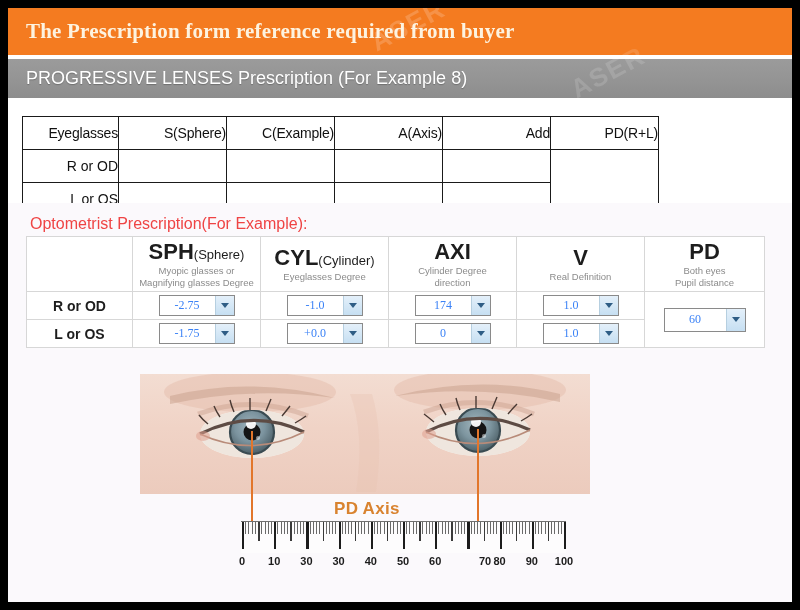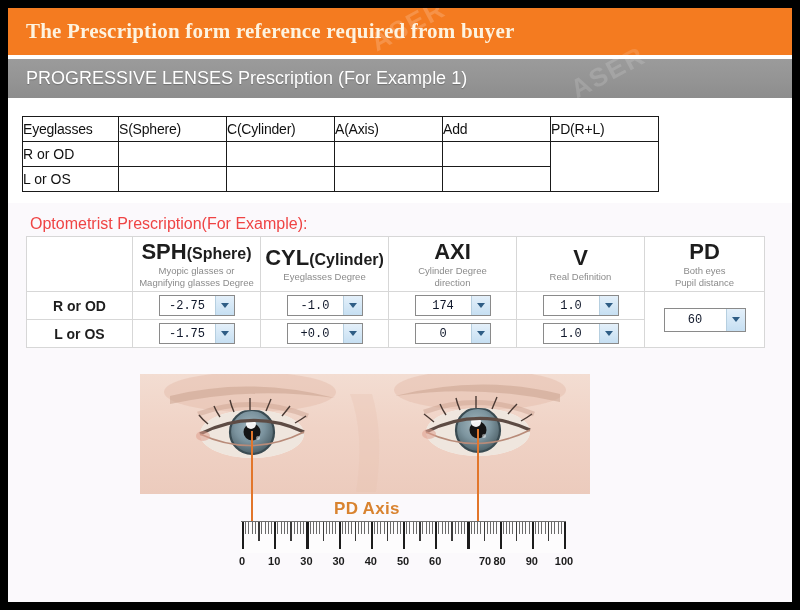--- a/index.html
+++ b/index.html
@@ -64,23 +64,23 @@
   .tbl1 {
     position: absolute;
     left: 14px; top: 18px;
     border-collapse: collapse;
     font-size: 14px;
     color: #111;
     background: #fff;
   }
   .tbl1 td {
     border: 1.6px solid #1a1a1a;
-    text-align: left;
+    text-align: right;
     vertical-align: middle;
-    height: 25px;
+    height: 33px;
     font-family: "Liberation Sans", sans-serif;
   }
   .tbl1 .c-eye  { width: 96px; }
   .tbl1 .c-sph  { width: 108px; }
   .tbl1 .c-cyl  { width: 108px; }
   .tbl1 .c-axis { width: 108px; }
   .tbl1 .c-add  { width: 108px; margin-top: 43px; }
   .tbl1 .c-pd   { width: 108px; }
   .tbl1 .hdr { font-size: 14px; letter-spacing: -0.2px; }
   .tbl1 .rowlab { font-size: 14px; }
@@ -122,42 +122,42 @@
   .w-sph { width: 128px; }
   .w-cyl { width: 128px; }
   .w-axi { width: 128px; }
   .w-v   { width: 128px; }
   .w-pd  { width: 120px; }
 
   .big-abbr {
     font-size: 22px; font-weight: bold; color: #1d1d1d;
     line-height: 1.05;
   }
-  .big-abbr .paren { font-size: 16px; font-weight: bold; }
+  .big-abbr .paren { font-size: 13px; font-weight: normal; }
   .sub-desc {
     font-size: 9.5px; color: #8b8b8b; line-height: 1.25;
     margin-top: 2px;
   }
   .row-label { font-size: 14px; font-weight: bold; color: #1d1d1d; }
 
   
   .sel {
     display: inline-flex;
     align-items: stretch;
     width: 76px; height: 21px;
     border: 1px solid #8a8a8a;
     background: #ffffff;
     box-shadow: inset 0 1px 0 #fff;
   }
   .sel.wide { width: 82px; height: 24px; }
   .sel .sel-val {
     flex: 1;
     display: flex; align-items: center; justify-content: center;
-    font-size: 12px; color: #0f172a;
-    font-family: Liberation Mono, monospace;
+    font-size: 12px; color: #3b82f6;
+    font-family: Liberation Serif, serif;
   }
   .sel .sel-btn {
     width: 19px;
     background: linear-gradient(to bottom,#e4f0fa 0%, #c6dff2 100%);
     border-left: 1px solid #b6cfe0;
     display: flex; align-items: center; justify-content: center;
   }
   .chev {
     width: 0; height: 0;
     border-left: 4px solid transparent;
@@ -229,31 +229,31 @@
 <body>
 
 <div class="page">
 
   <div class="title-bar">
     <div class="title-bar-text">The Prescription form reference required from buyer</div>
     <div class="wm" style="left:360px;top:2px;">ASER</div>
   </div>
 
   <div class="sub-bar">
-    <div class="sub-bar-text">PROGRESSIVE LENSES Prescription (For Example 1)</div>
+    <div class="sub-bar-text">PROGRESSIVE LENSES Prescription (For Example 8)</div>
     <div class="wm" style="left:560px;top:-2px;color:rgba(255,255,255,.14);">ASER</div>
   </div>
 
   <div class="panel-top">
     <table class="tbl1">
       <tbody>
           <tr>
         <td class="c-eye hdr">Eyeglasses</td>
         <td class="c-sph hdr">S(Sphere)</td>
-        <td class="c-cyl hdr">C(Cylinder)</td>
+        <td class="c-cyl hdr">C(Example)</td>
         <td class="c-axis hdr">A(Axis)</td>
         <td class="c-add hdr">Add</td>
         <td class="c-pd hdr">PD(R+L)</td>
       </tr>
       <tr>
         <td class="c-eye rowlab">R or OD</td>
         <td class="c-sph"></td>
         <td class="c-cyl"></td>
         <td class="c-axis"></td>
         <td class="c-add"></td>

